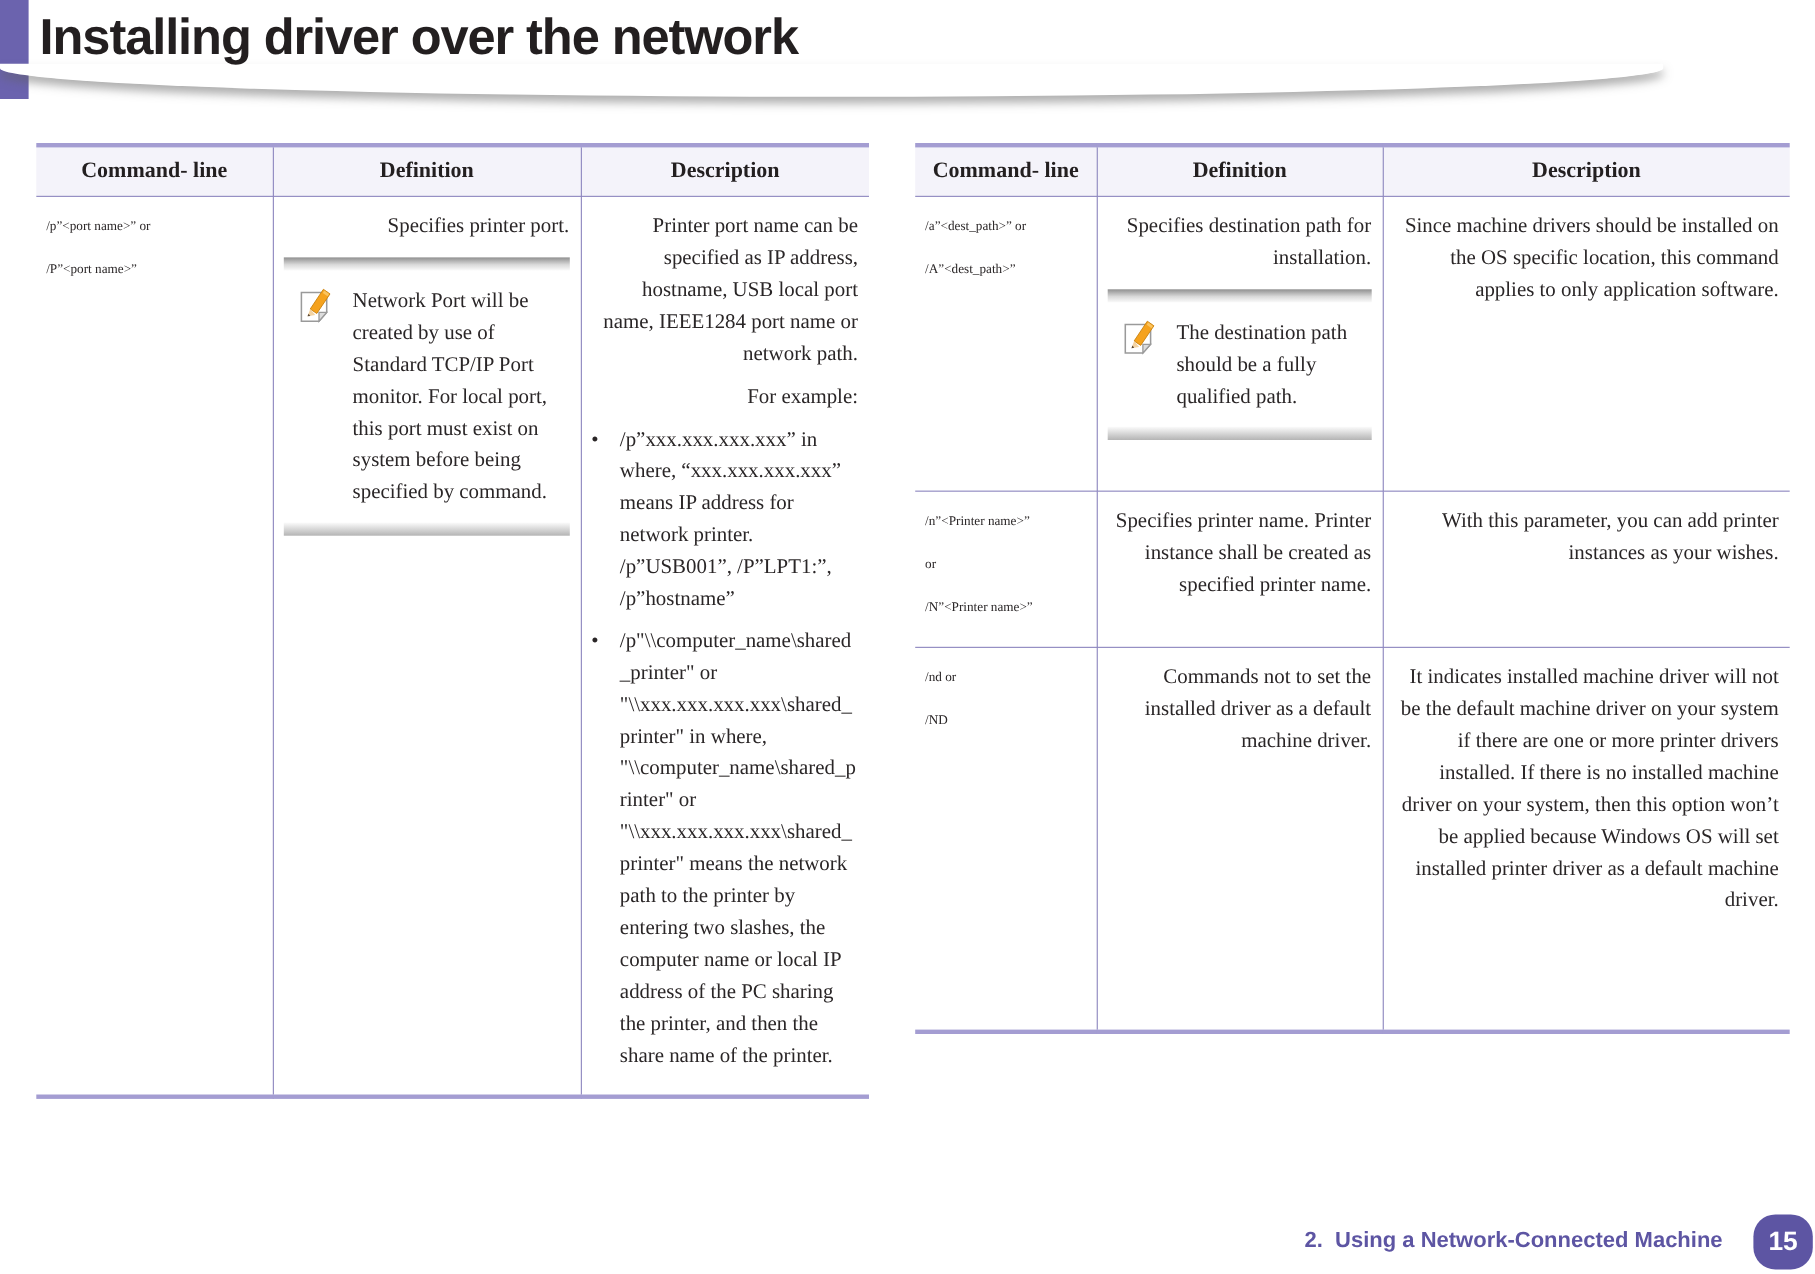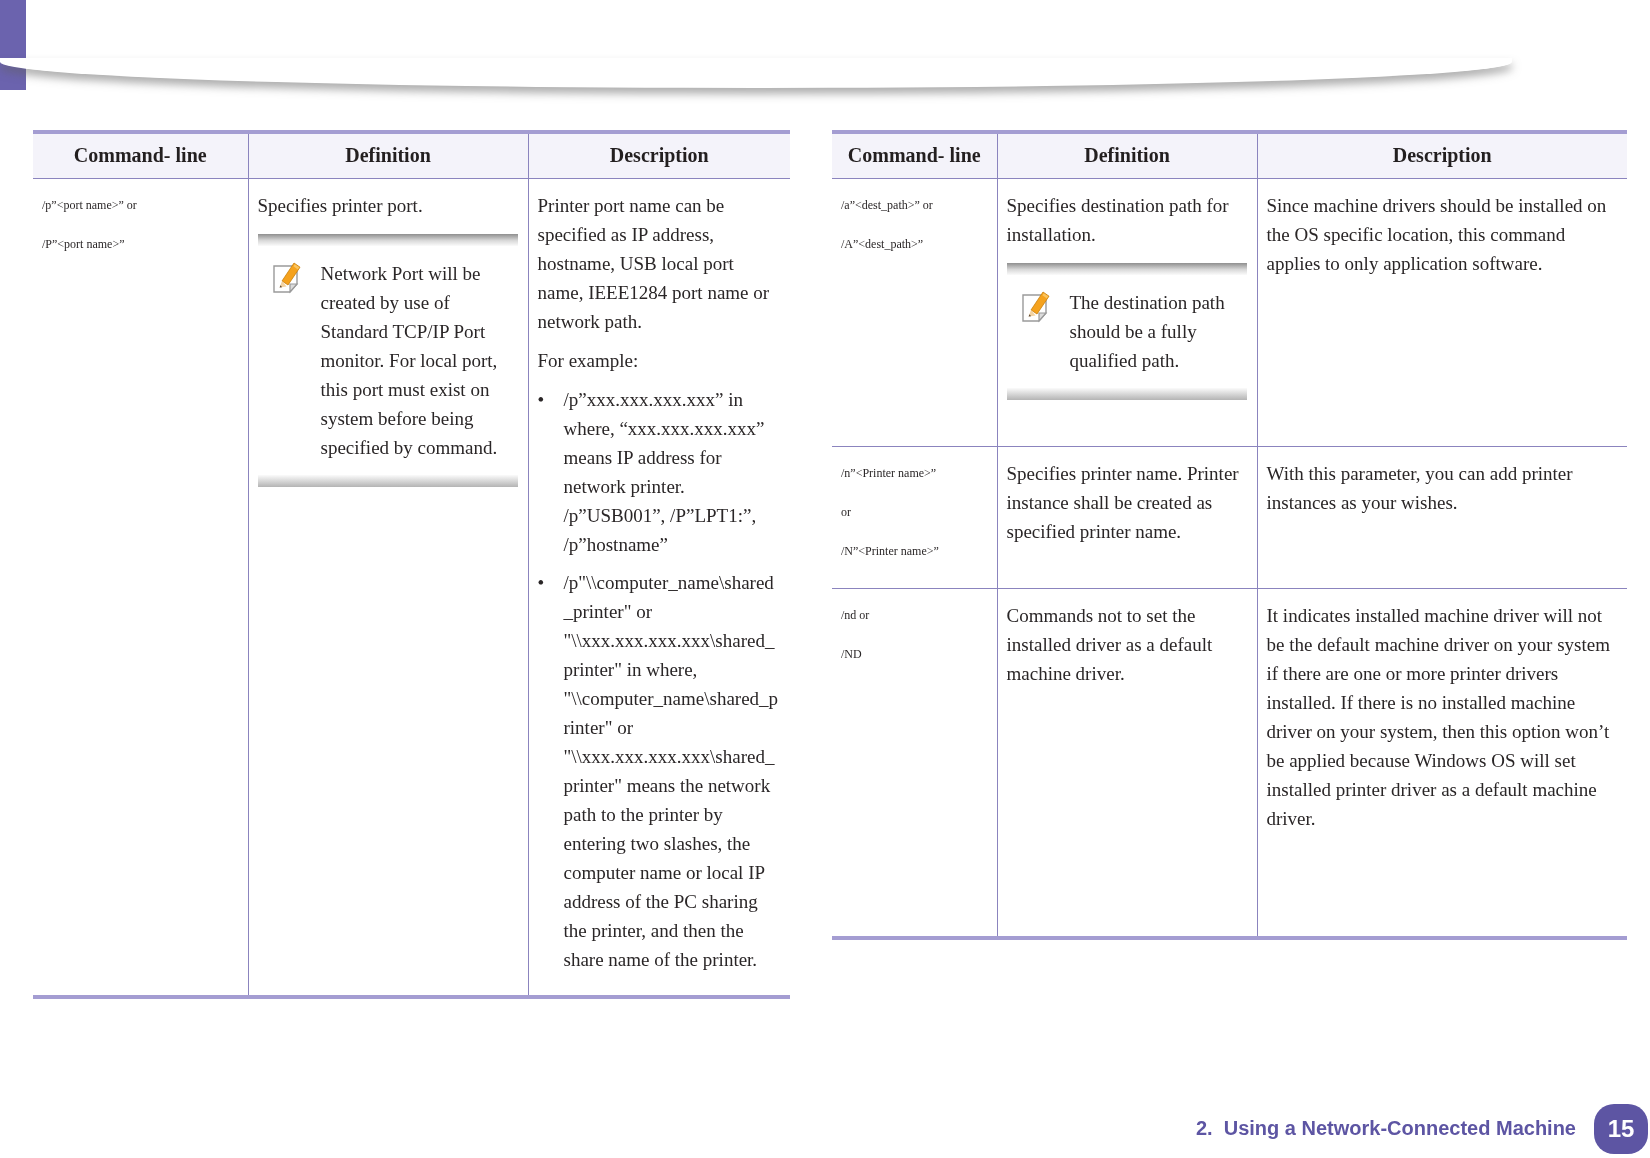--- a/index.html
+++ b/index.html
@@ -31,49 +31,50 @@
   td { vertical-align:top; padding:12px 10px 12px 9px; font-size:19px; line-height:29px; }
 
   #table-left  tr.row-0 td { height:804px; }
   #table-right tr.row-0 td { height:268px; }
   #table-right tr.row-1 td { height:138px; }
   #table-right tr.row-2 td { height:350px; }
 
   #table-right td.desc-cell { }
 
   .cmd-line { font-size:12px; white-space:nowrap; margin-bottom:10px; overflow:hidden; }
-  td p { margin:0 0 10px 0; }
+  td p { margin:0 0 10px 0;text-align:right; }
 
   .bullet-item { display:flex; margin:0 0 9px 0; }
   .bullet-dot { width:26px; flex:0 0 26px; }
   .bullet-text { flex:1; overflow-wrap:anywhere; }
 
   
   .note { margin-top:14px; width:100%; }
   .note-bar-top { height:12px; background:linear-gradient(180deg,#8f8f8f 0%,#d9d9d9 55%,#fbfbfb 100%); }
   .note-bar-bottom { height:12px; background:linear-gradient(180deg,#fbfbfb 0%,#d4d4d4 55%,#b4b4b4 100%); }
   .note-body { display:flex; gap:15px; padding:13px 6px 13px 10px; }
   .note-icon { flex:0 0 38px; }
   .note-text { flex:1; }
 
   
-  .footer-chapter { position:absolute; right:74px; bottom:18px; color:#5d55a3; font-weight:bold;
+  .footer-chapter { position:absolute; right:84px; bottom:18px; color:#5d55a3; font-weight:bold;
     font-size:20px; white-space:pre; }
   .page-badge { position:absolute; right:2px; bottom:4px; width:54px; height:50px; background:#5d55a3;
     border-radius:20px; color:#ffffff; font-weight:bold; font-size:24px;
     display:flex; align-items:center; justify-content:center; }
 </style>
 </head>
 <body>
 
 <div class="page">
 
   <div class="hdr">
     <div class="accent-bar"></div>
     <div class="title-shadow"></div>
+    <h1 class="page-title">Installing driver over the network</h1>
   </div>
 
   <div class="tables">
     <table class="cmd-table" id="table-left">
         <colgroup>
           <col class="c1">
           <col class="c2">
           <col class="c3">
         </colgroup>
         <thead>

